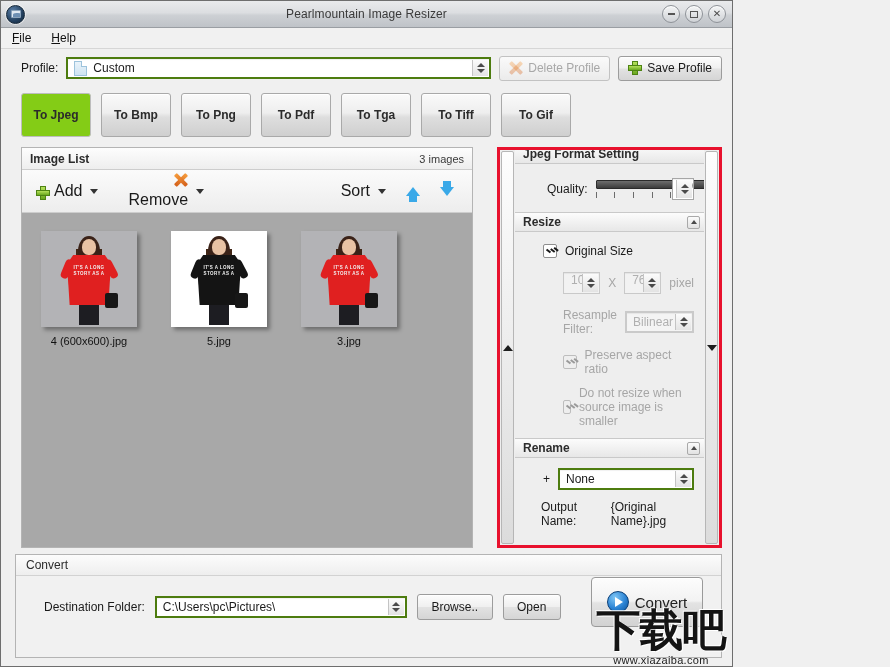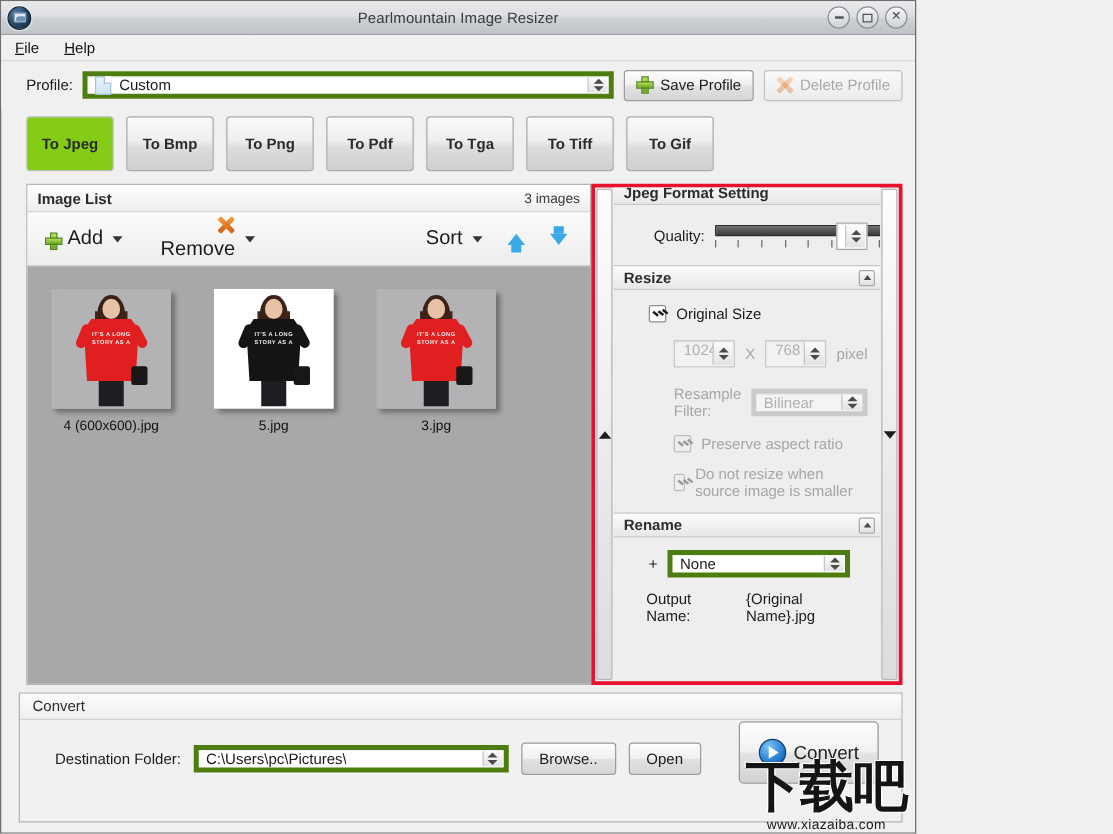--- a/index.html
+++ b/index.html
@@ -71,22 +71,22 @@
 
   
   .profile-row {
     flex:0 0 38px; display:flex; align-items:center;
     padding:0 10px 0 20px; gap:8px;
     background:#f0f0f0;
   }
   .profile-label { font-size:12px; }
   .combo {
     height:22px; background:#fff;
-    border:4px solid #4d7c0f;
-    display:flex; align-items:flex-start;
+    border:2px solid #4d7c0f;
+    display:flex; align-items:center;
     position:relative; box-shadow:inset 0 1px 1px rgba(0,0,0,.06);
   }
   .combo .combo-text { padding-left:6px; font-size:12px; white-space:nowrap; overflow:hidden; }
   .spin-btn {
     position:absolute; right:1px; top:1px; bottom:1px; width:16px;
     background:linear-gradient(to bottom,#fbfbfb,#e3e3e3);
     border-left:1px solid #c4c4c4;
     display:flex; flex-direction:column; align-items:center; justify-content:center; gap:2px;
   }
   .spin-btn i { display:block; width:0; height:0; border-left:4px solid transparent; border-right:4px solid transparent; }
@@ -135,21 +135,21 @@
     width:70px; height:44px;
     border:1px solid #a9a9a9; border-radius:3px;
     background:linear-gradient(to bottom,#fafafa 0%,#eeeeee 45%,#dedede 55%,#cfcfcf 100%);
     display:flex; align-items:center; justify-content:center;
     font-size:12px; font-weight:bold; color:#2b2b2b;
     box-shadow:inset 0 1px 0 #fff;
   }
   .tab.active { background:#84cc16; border-color:#bdbdbd; box-shadow:none; }
 
   
-  .middle { flex:1 1 auto; display:flex; padding:4px 10px 0 20px; gap:0; min-height:0; }
+  .middle { flex:1 1 auto; display:flex; padding:4px 10px 0 20px; gap:24px; min-height:0; }
 
   
   .imagelist {
     width:452px; flex:0 0 452px;
     border:1px solid #b4b4b4; background:#f4f4f4;
     display:flex; flex-direction:column;
   }
   .il-header {
     flex:0 0 22px; display:flex; align-items:center; justify-content:space-between;
     padding:0 8px;
@@ -373,27 +373,27 @@
   <div class="profile-row">
     <span class="profile-label">Profile:</span>
     <div class="combo" id="profile-combo">
       <span class="doc-icon"></span>
       <span class="combo-text">Custom</span>
       <span class="spin-btn">
           <i class="up"></i>
           <i class="dn"></i>
         </span>
     </div>
+    <div class="btn disabled">
+      <span class="xmark-ico faded"></span>
+      <span>Delete Profile</span>
+    </div>
     <div class="btn">
       <span class="plus-ico"></span>
       <span>Save Profile</span>
-    </div>
-    <div class="btn disabled">
-      <span class="xmark-ico faded"></span>
-      <span>Delete Profile</span>
     </div>
   </div>
 
   <div class="tabs">
     <div class="tab active">To Jpeg</div>
     <div class="tab">To Bmp</div>
     <div class="tab">To Png</div>
     <div class="tab">To Pdf</div>
     <div class="tab">To Tga</div>
     <div class="tab">To Tiff</div>

